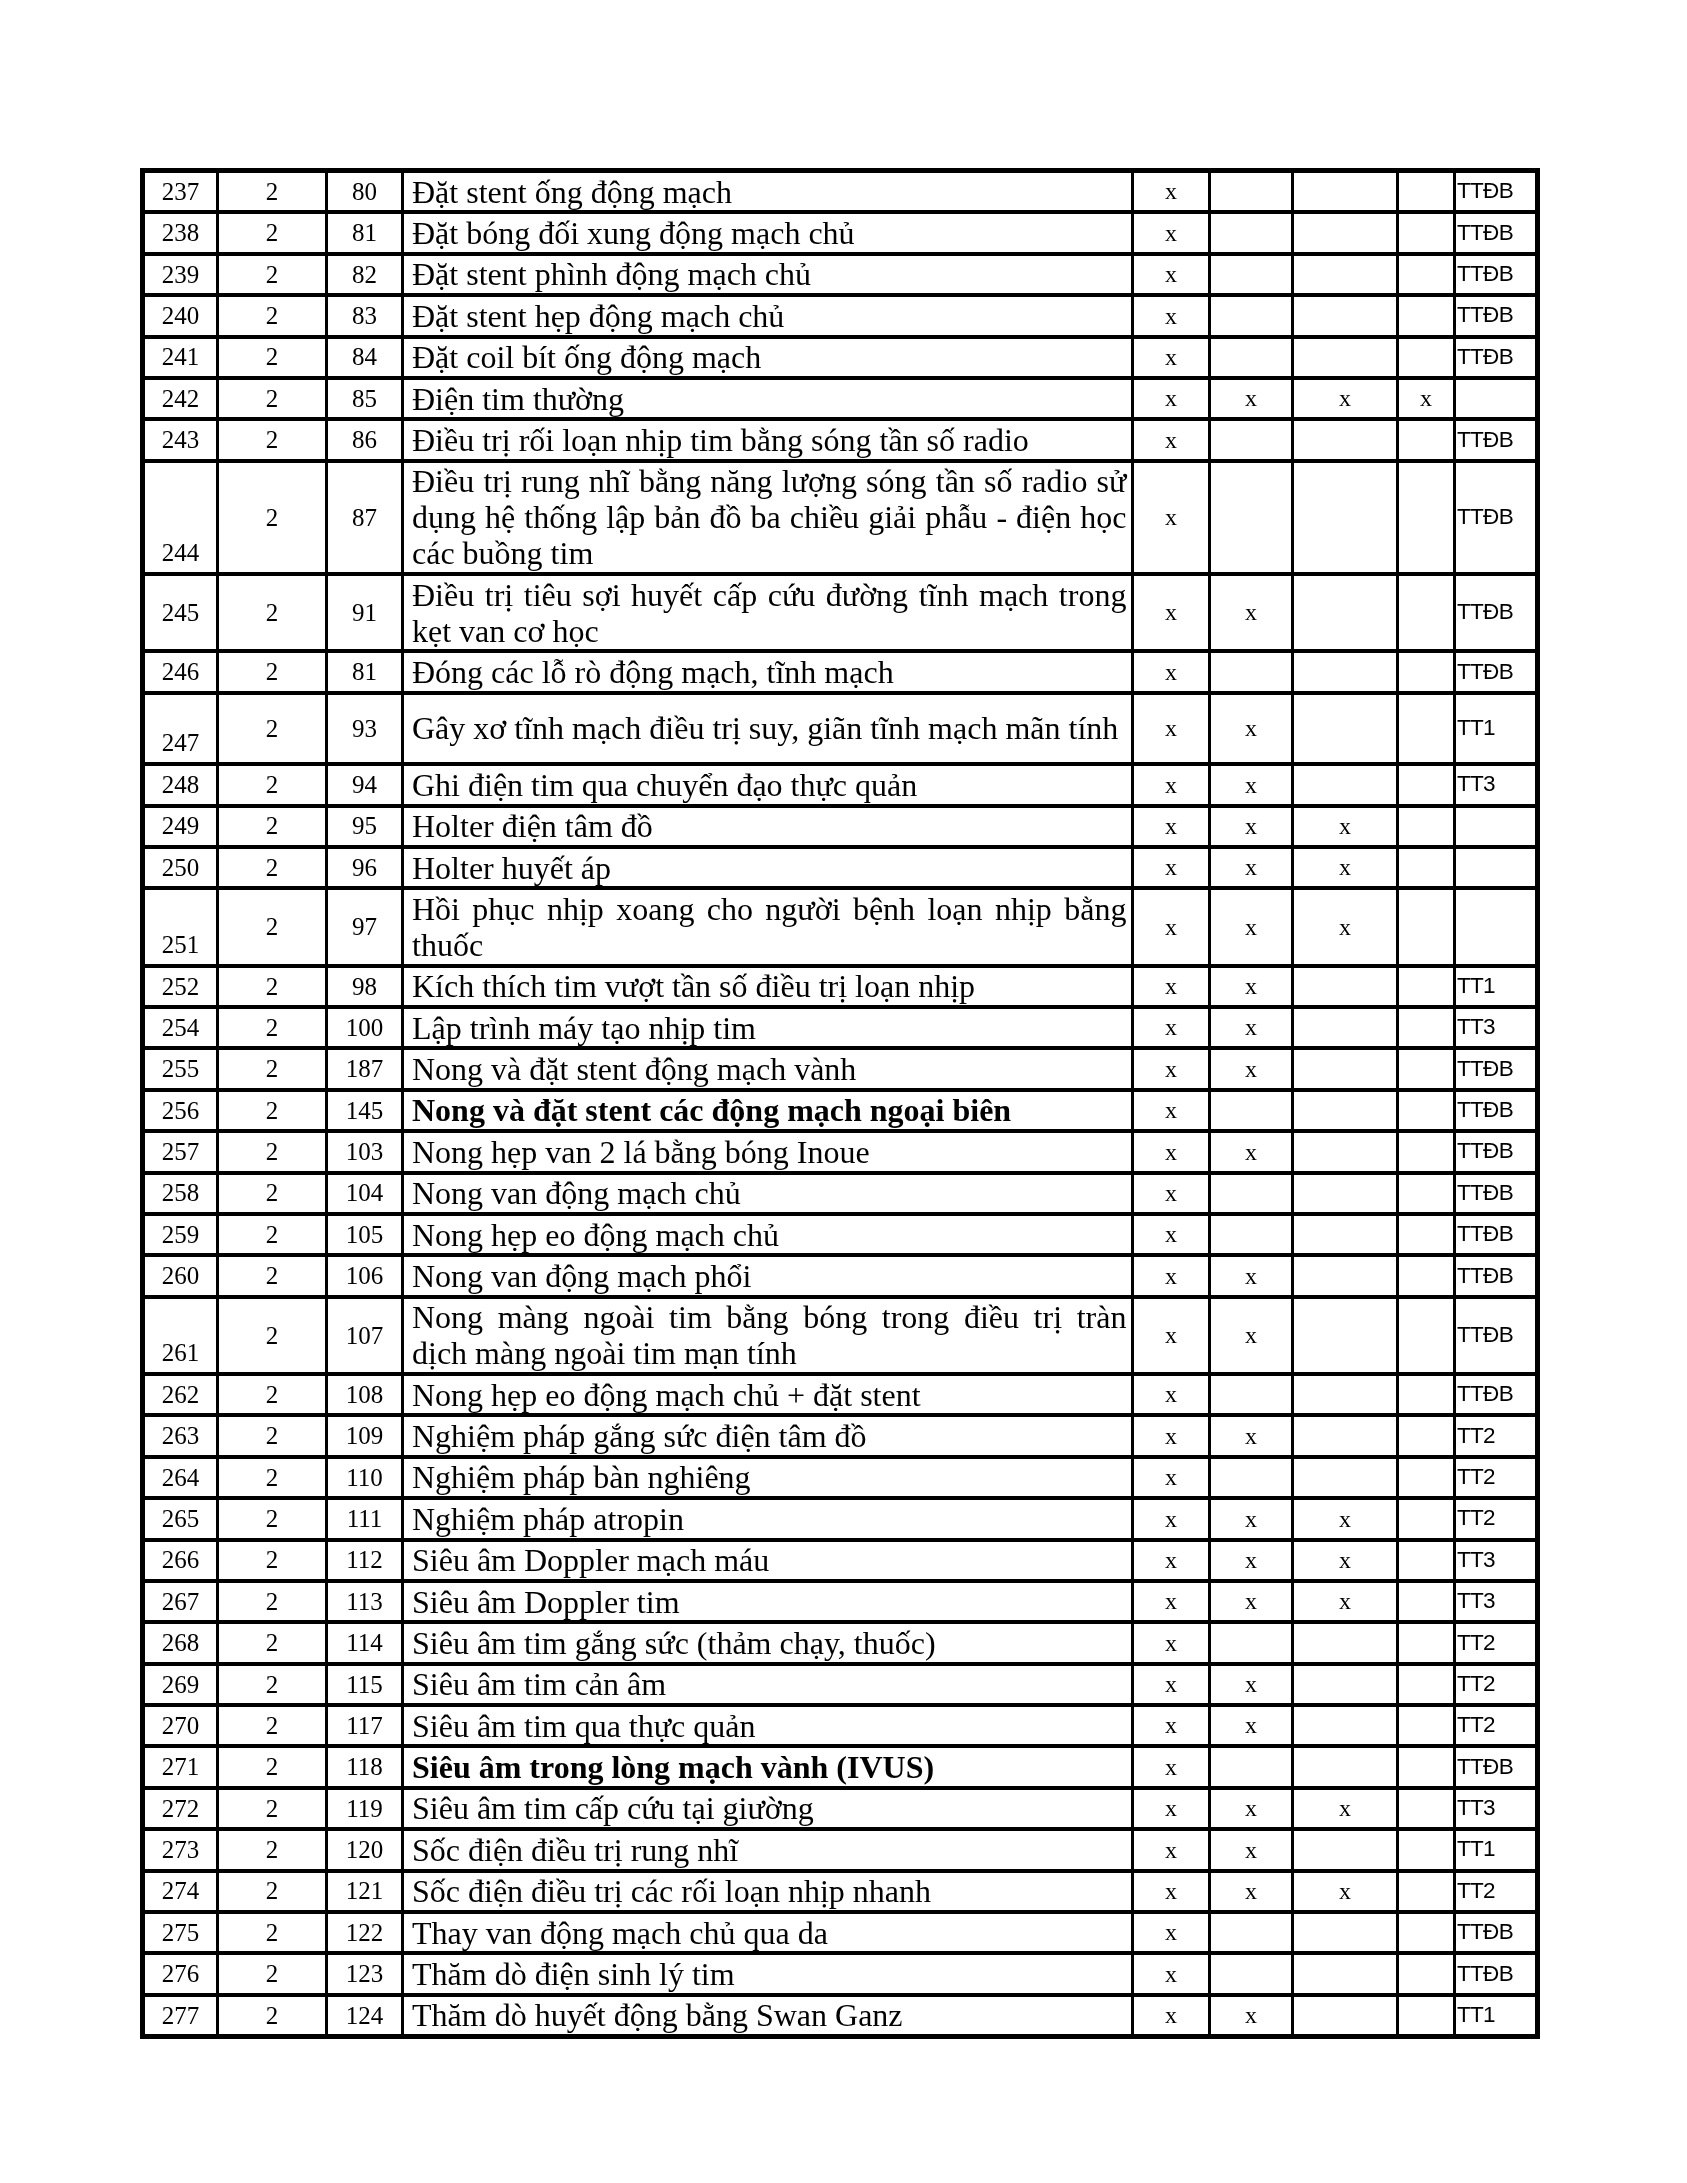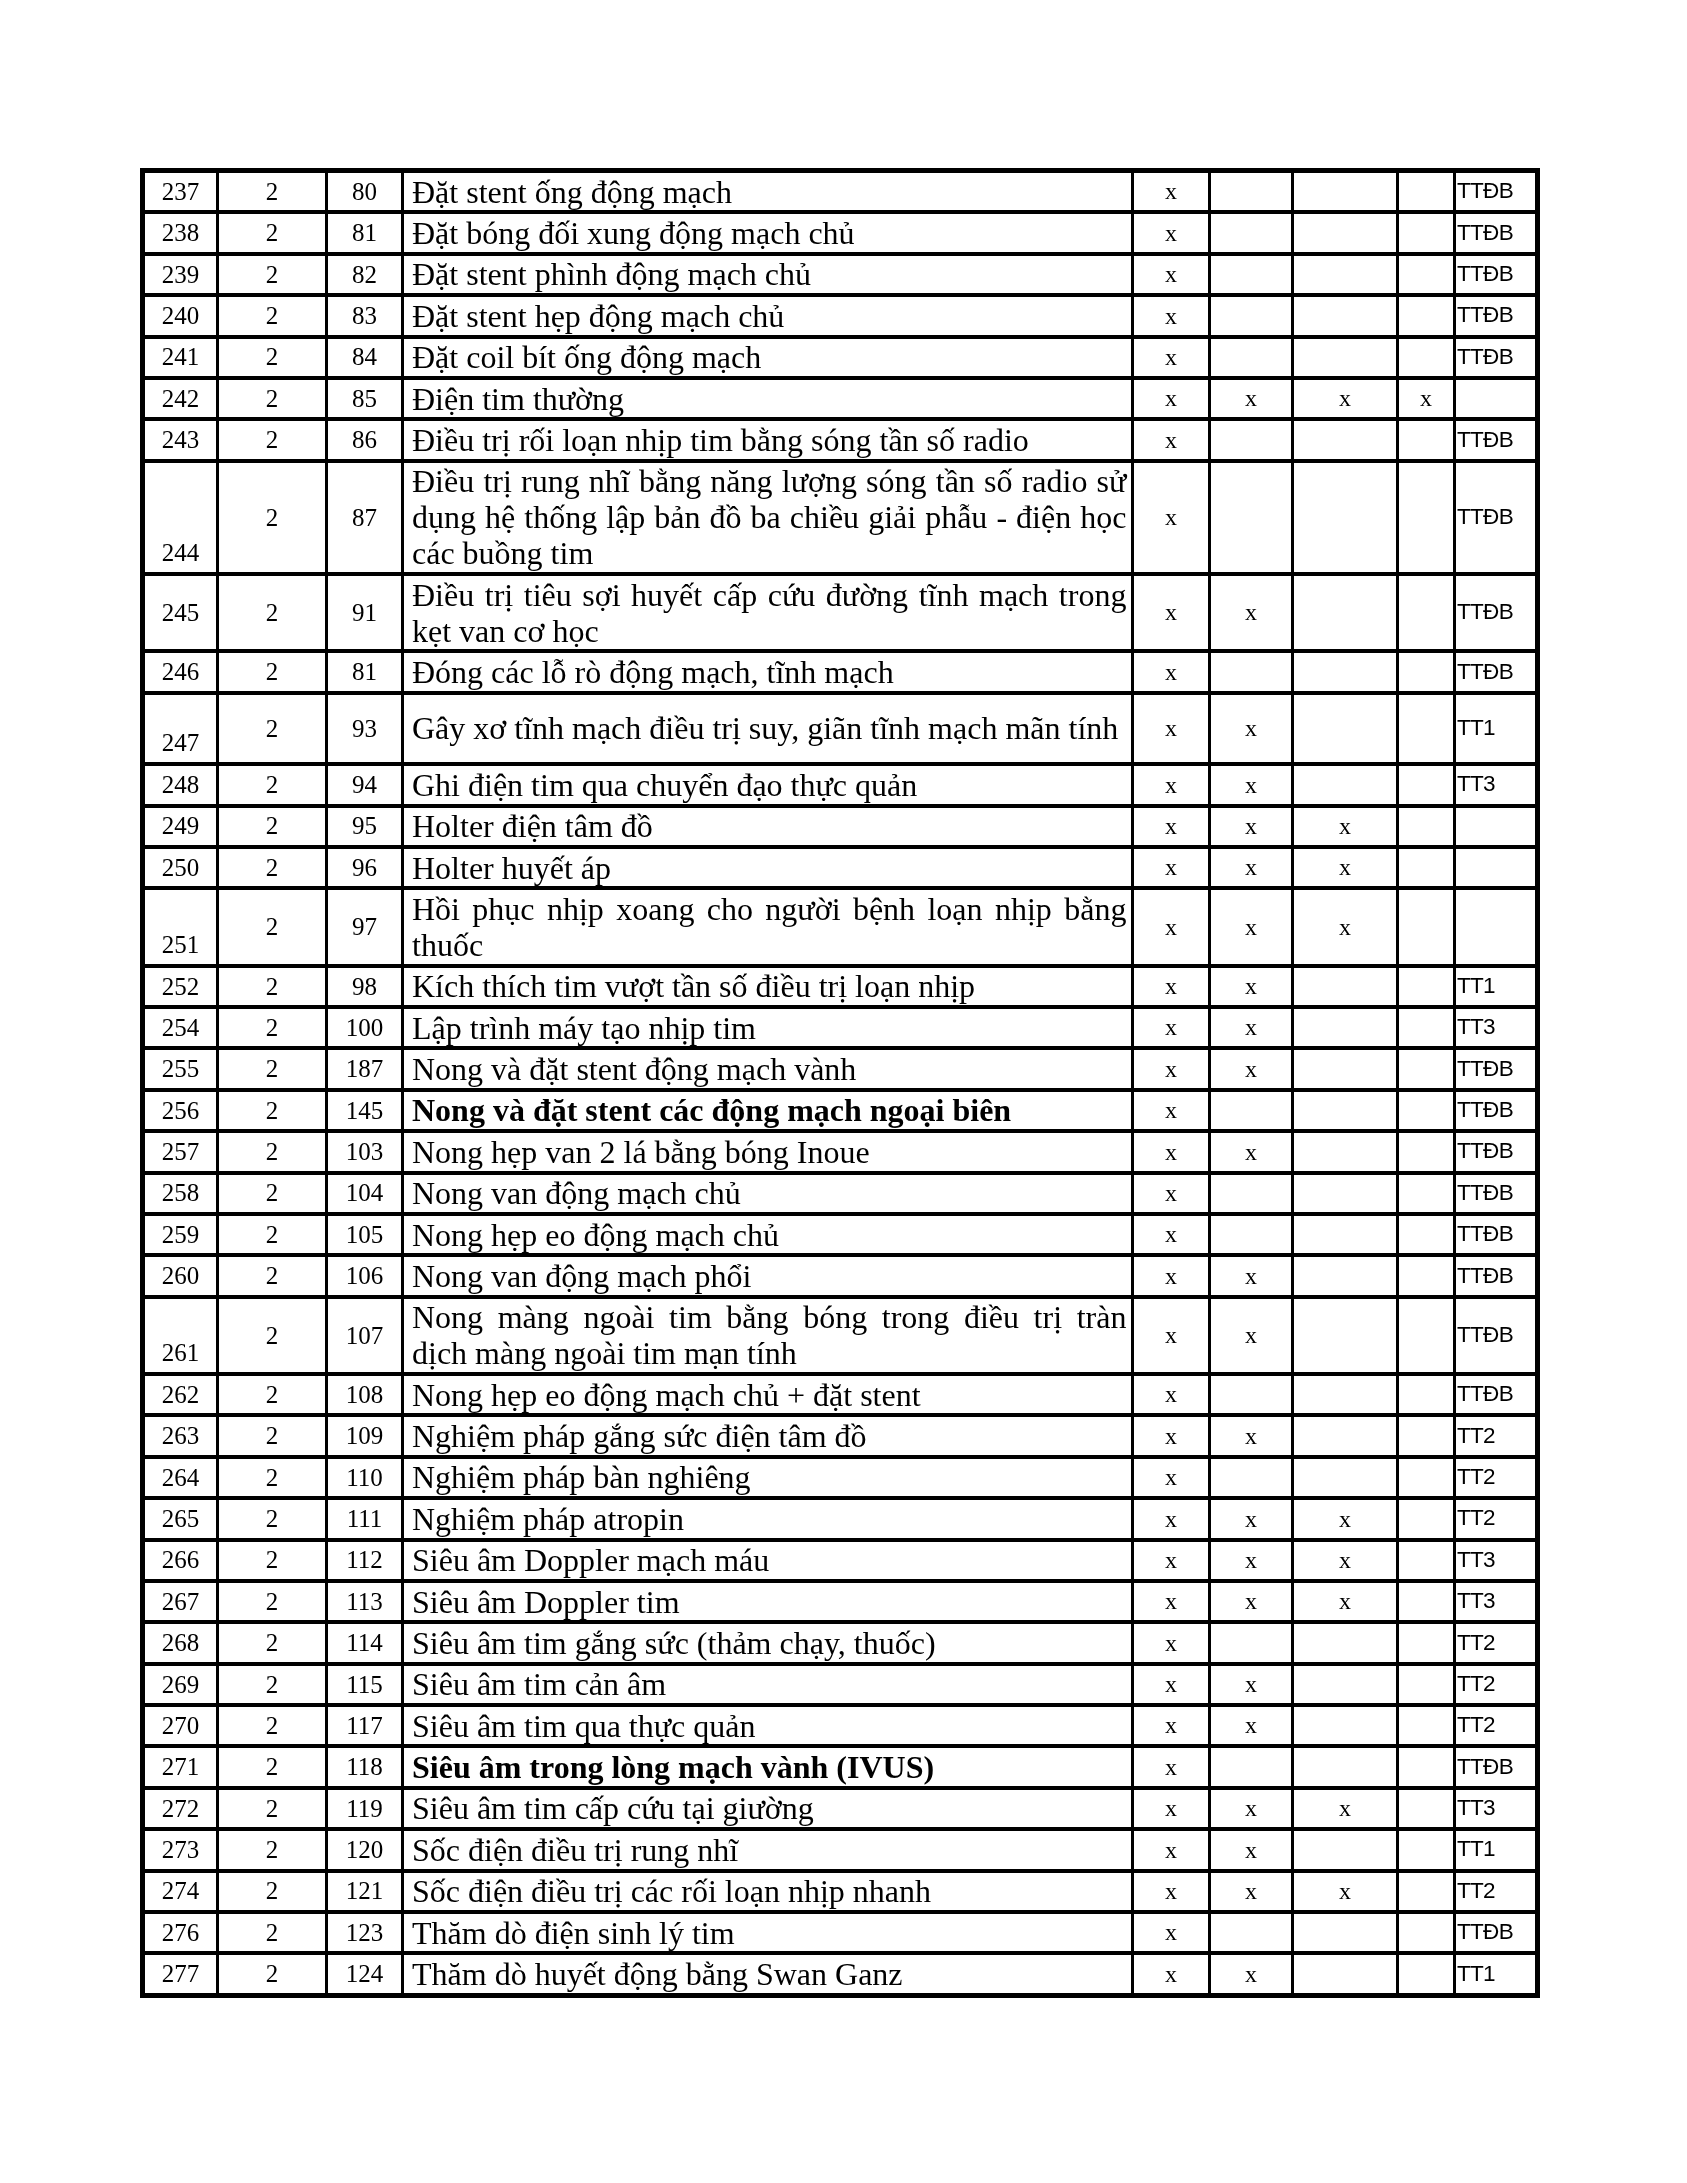--- a/index.html
+++ b/index.html
@@ -461,20 +461,31 @@
           <td class="c-num">2</td>
           <td class="c-num">121</td>
           <td class="c-name">Sốc điện điều trị các rối loạn nhịp nhanh</td>
           <td class="c-mark">x</td>
           <td class="c-mark">x</td>
           <td class="c-mark">x</td>
           <td class="c-mark"></td>
           <td class="c-cat">TT2</td>
         </tr>
         <tr>
+          <td class="c-num">275</td>
+          <td class="c-num">2</td>
+          <td class="c-num">122</td>
+          <td class="c-name">Thay van động mạch chủ qua da</td>
+          <td class="c-mark">x</td>
+          <td class="c-mark"></td>
+          <td class="c-mark"></td>
+          <td class="c-mark"></td>
+          <td class="c-cat">TTĐB</td>
+        </tr>
+        <tr>
           <td class="c-num">276</td>
           <td class="c-num">2</td>
           <td class="c-num">123</td>
           <td class="c-name">Thăm dò điện sinh lý tim</td>
           <td class="c-mark">x</td>
           <td class="c-mark"></td>
           <td class="c-mark"></td>
           <td class="c-mark"></td>
           <td class="c-cat">TTĐB</td>
         </tr>

